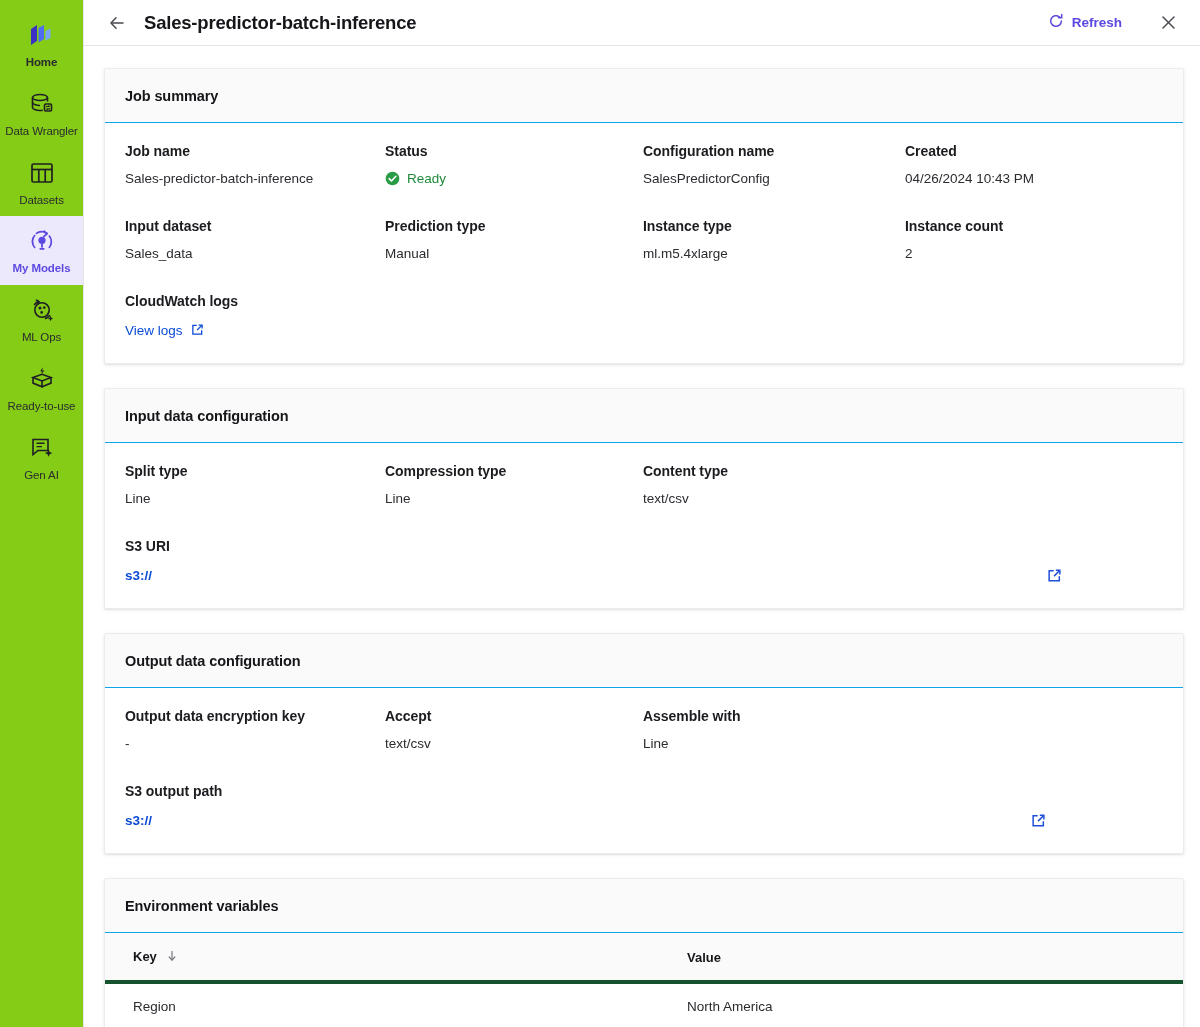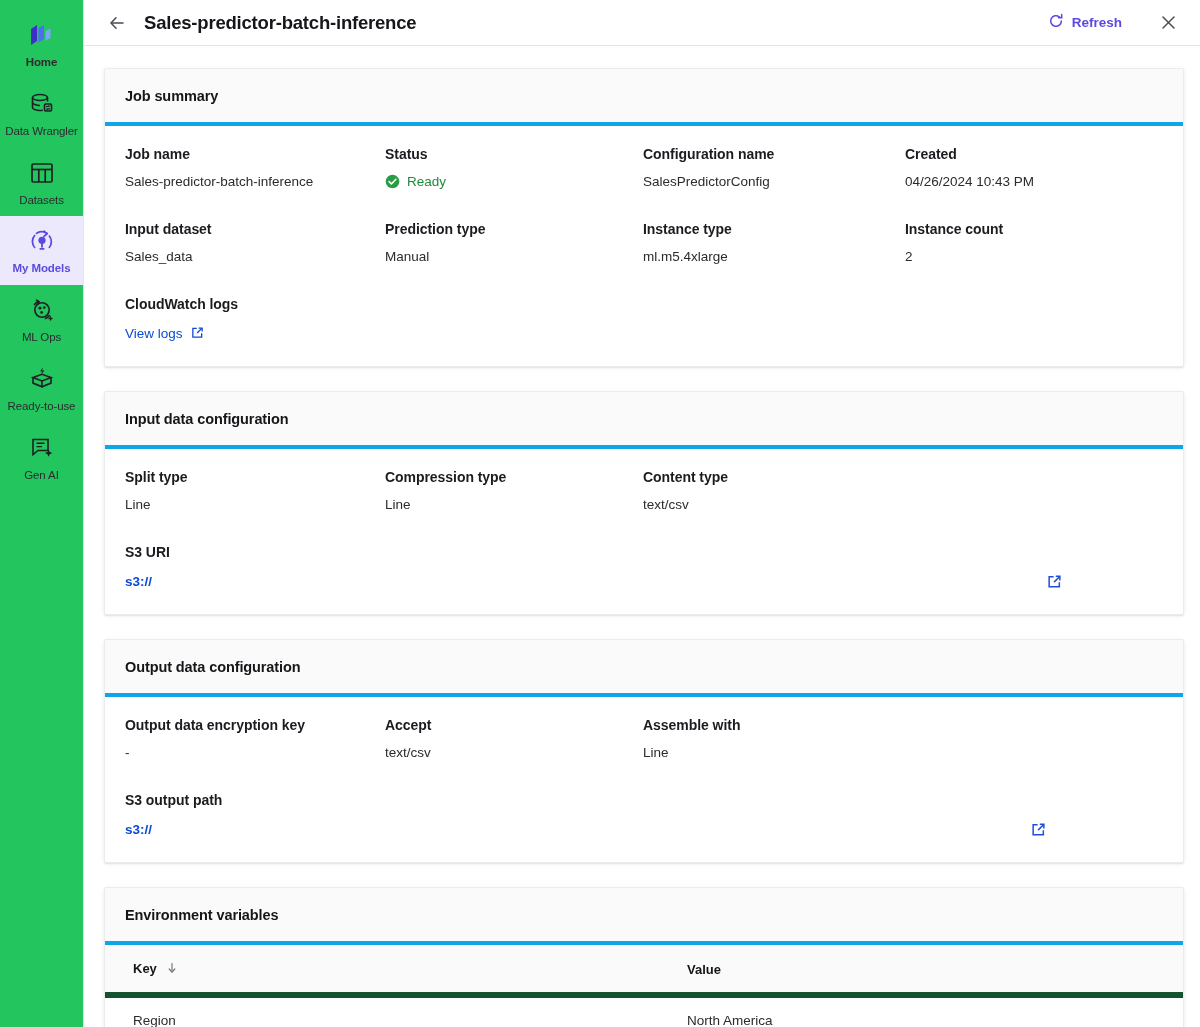--- a/index.html
+++ b/index.html
@@ -7,21 +7,21 @@
     width: 1200px; height: 1027px;
     font-family: "Liberation Sans", sans-serif;
     background: #ffffff;
     overflow: hidden;
   }
   .app { display: flex; width: 1200px; height: 1027px; }
 
   
   .sidebar {
     width: 84px; flex: 0 0 84px;
-    background: #22c55e;
+    background: #84cc16;
     border-right: 1px solid #e4e4e7;
     padding-top: 10px;
     display: flex; flex-direction: column;
     align-items: stretch;
   }
   .nav-item {
     display: flex; flex-direction: column;
     align-items: center; justify-content: center;
     padding: 10px 2px 9px 2px;
     cursor: pointer;
@@ -85,21 +85,21 @@
   .card {
     background: #ffffff;
     border: 1px solid #ececef;
     border-radius: 2px;
     box-shadow: 0 1px 2px rgba(0,0,0,0.10), 0 1px 6px rgba(0,0,0,0.04);
     margin-bottom: 24px;
     overflow: hidden;
   }
   .card-head {
     background: #fafafa;
-    border-bottom: 4px solid #0ea5e9;
+    border-bottom: 1px solid #0ea5e9;
     padding: 19px 20px 18px 20px;
   }
   .card-title {
     font-size: 14.5px; font-weight: 700; color: #16161a;
     letter-spacing: -0.1px;
   }
   .card-body { padding: 20px 20px 24px 20px; }
 
   .grid4 {
     display: grid;
@@ -137,21 +137,21 @@
     color: #0b4bd4; cursor: pointer; margin-right: 100px;
   }
 
   
   table.env { width: 100%; border-collapse: collapse; }
   table.env th {
     background: #fafafa;
     text-align: left;
     font-size: 13px; font-weight: 700; color: #16161a;
     padding: 16px 20px 15px 28px;
-    border-bottom: 6px solid #14532d;
+    border-bottom: 4px solid #14532d;
     white-space: nowrap;
   }
   table.env th.col-value { padding-left: 24px; }
   table.env td {
     font-size: 13.5px; color: #2b2b30;
     padding: 15px 20px 15px 28px;
     border-bottom: 1px solid #f0f0f2;
   }
   table.env td.col-value { padding-left: 24px; }
   table.env tr:last-child td { border-bottom: none; }

